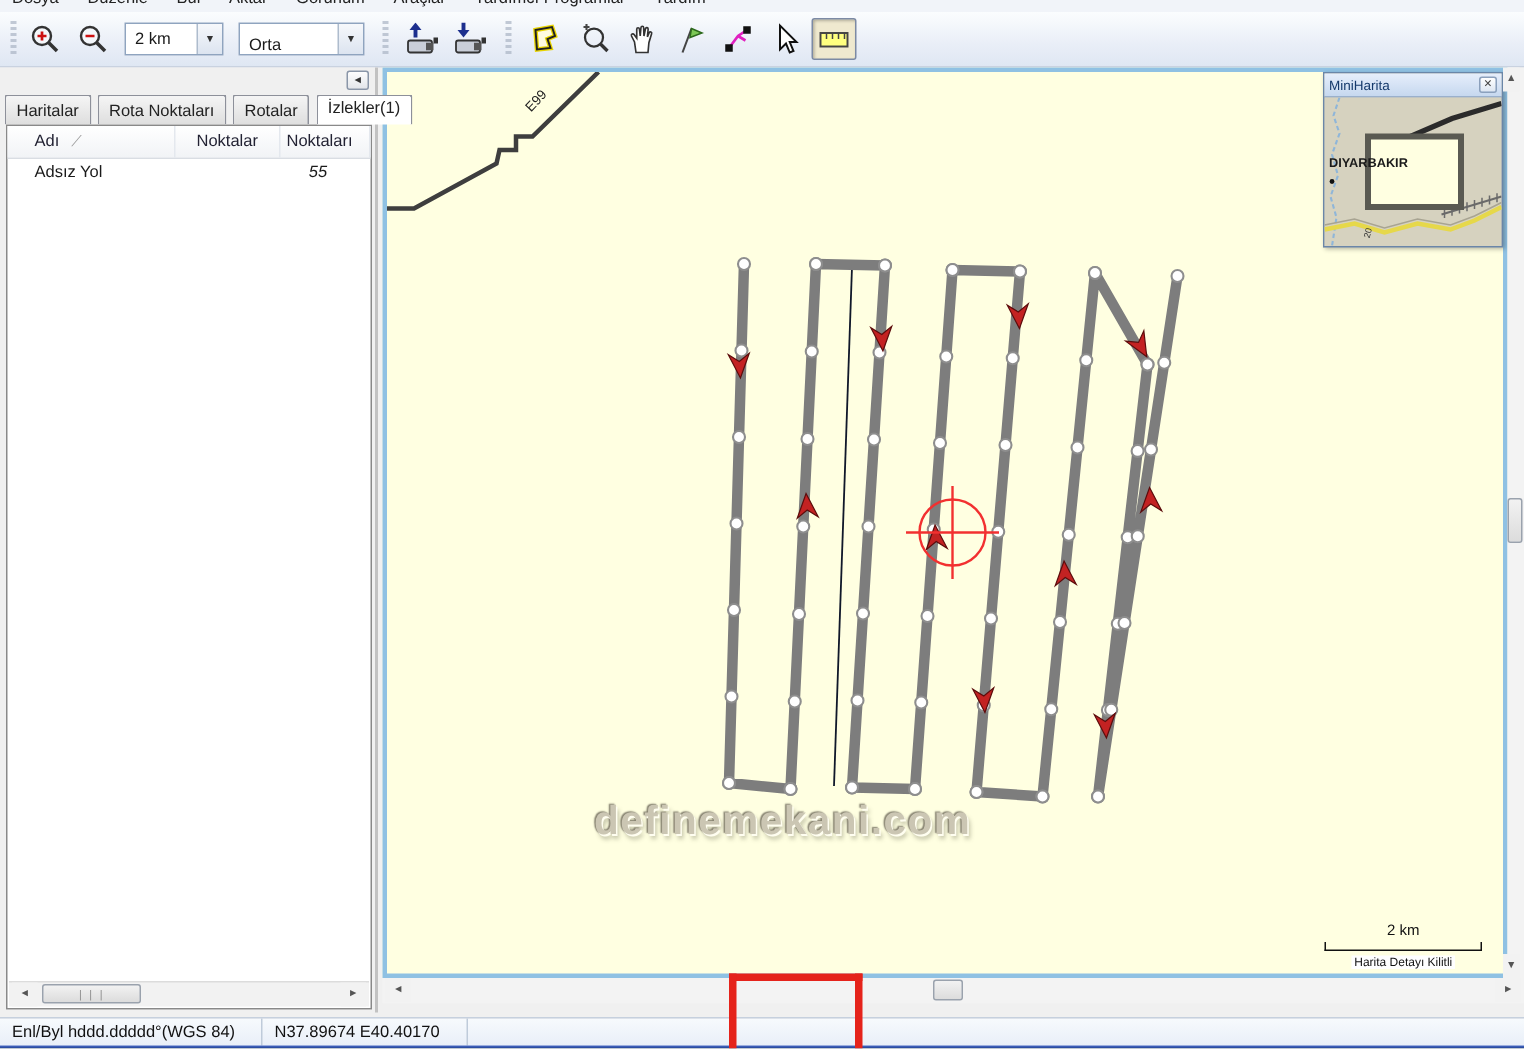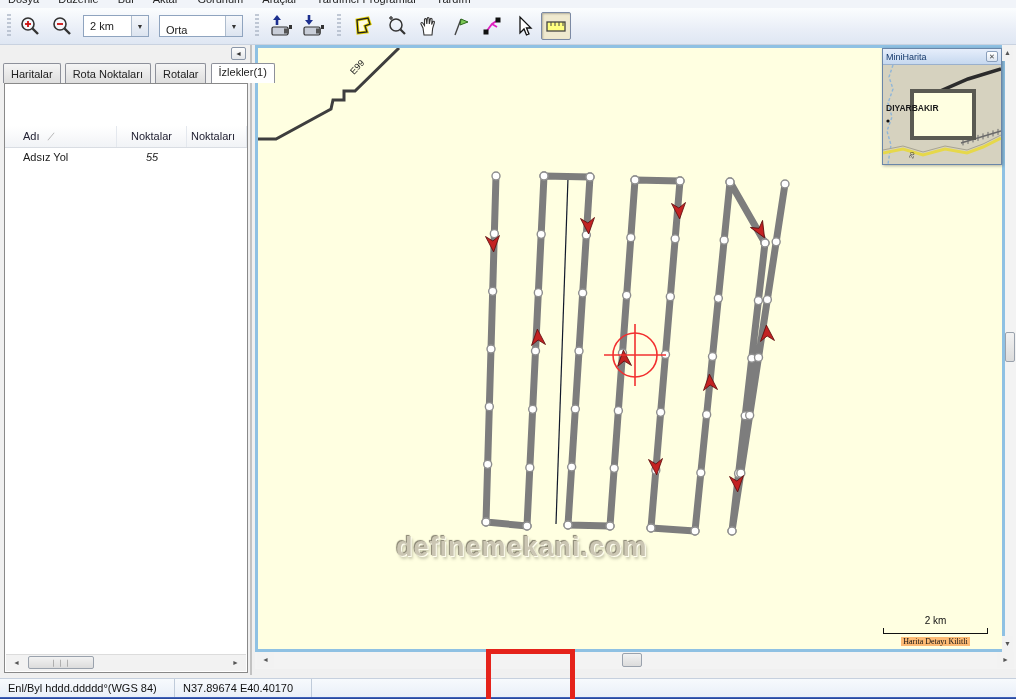--- a/index.html
+++ b/index.html
@@ -37,25 +37,25 @@
     background:linear-gradient(#fdfdfd,#e3e6ea); border:1px solid #8a96a8; border-radius:2px;
     font-size:7px; line-height:11px; text-align:center; color:#333; }
   .tabs { position:absolute; left:3px; top:16px; height:22px; white-space:nowrap; }
   .tab { display:inline-block; padding:4px 7px 3px; font-size:11px; border:1px solid #8d909a;
     border-bottom:none; border-radius:2px 2px 0 0; background:linear-gradient(#f5f5f5,#dedede);
     margin-right:1px; position:relative; top:2px; color:#222; }
   .tab.active { background:#fff; top:0; padding-top:2px; padding-bottom:5px; z-index:3; }
   .panel-content { position:absolute; left:4px; top:38px; width:244px; height:590px;
     background:#fff; border:1px solid #898989; }
   .grid-header { display:flex; height:22px; background:linear-gradient(#ffffff,#f1f3f6);
-    border-bottom:1px solid #d9dde3; font-size:11px; color:#223;margin-top:42px; }
+    border-bottom:1px solid #d9dde3; font-size:11px; color:#223; }
   .grid-col { padding:4px 0 0 18px; border-right:1px solid #e4e8ee; overflow:hidden; white-space:nowrap; }
   .col-adi { width:112px; } .col-nokta { width:70px; padding-left:14px; } .col-basl { flex:1; padding-left:4px; }
   .sort-glyph { color:#9a9a9a; margin-left:8px; font-size:10px; }
-  .grid-row { display:flex; height:20px; font-size:11px; }
+  .grid-row { display:flex; height:20px; font-size:11px;justify-content:space-between; }
   .cell { padding:3px 0 0 18px; white-space:nowrap; overflow:hidden; }
   .cell-adi { width:112px; } .cell-nokta { width:70px; padding-left:0; text-align:center;font-style:italic; }
   .panel-hscroll { position:absolute; left:1px; right:1px; bottom:1px; height:17px; background:#f2f2f2;
     border-top:1px solid #dcdcdc; }
   .sb-arrow { position:absolute; width:17px; height:16px; color:#555; font-size:7px; text-align:center;
     line-height:16px; background:#f2f2f2; }
   .sb-thumb { position:absolute; background:linear-gradient(#f2f2f2,#dcdcdc); border:1px solid #9aa2ad;
     border-radius:2px; }
   .grip-marks { position:absolute; left:50%; top:50%; transform:translate(-50%,-50%); font-size:7px;
     color:#8a8a8a; letter-spacing:1px; }
@@ -64,22 +64,22 @@
   .map-frame { position:absolute; left:255px; top:45px; width:750px; height:607px;
     background:#ffffe1; border:3px solid #8fc1e3; }
   #map-svg { position:absolute; left:0; top:0; width:750px; height:607px; pointer-events:none; }
   .watermark { position:absolute; left:138px; top:484px; font-size:27px; font-weight:bold;
     letter-spacing:1px; color:#cbc6b3;
     text-shadow:1px 1px 0 #fffef0, -1px -1px 1px #85816f, 2px 3px 3px rgba(90,88,70,.35); }
   .scale-group { position:absolute; left:620px; top:567px; width:115px; text-align:center; }
   .scale-label { font-size:10px; color:#111; margin-bottom:2px; }
   .scale-bar { height:6px; border-left:1px solid #111; border-right:1px solid #111;
     border-bottom:1px solid #111; margin:0 5px; }
-  .lock-label { display:inline-block; margin-top:3px; background:#fdba74; color:#111;
-    font-size:8px; padding:0 2px;font-family:Liberation Serif, serif; }
+  .lock-label { display:inline-block; margin-top:3px; background:#ffffff; color:#111;
+    font-size:8px; padding:0 2px; }
 
   
   .minimap { position:absolute; left:882px; top:48px; width:120px; height:117px;
     border:1px solid #6a86a8; background:#d6d2bf; box-shadow:1px 1px 3px rgba(0,0,0,.3); }
   .minimap-title { height:16px; background:linear-gradient(#e6eefb,#c6d8ef);
     border-bottom:1px solid #9ab0cc; display:flex; align-items:center; padding:0 3px; }
   .minimap-title .t { flex:1; font-size:9px; color:#15396b; }
   .mini-close { width:12px; height:11px; border:1px solid #8ba0bc; background:linear-gradient(#fff,#dde6f2);
     font-size:7px; line-height:9px; text-align:center; color:#444; border-radius:2px; }
   #mini-svg { display:block; }

